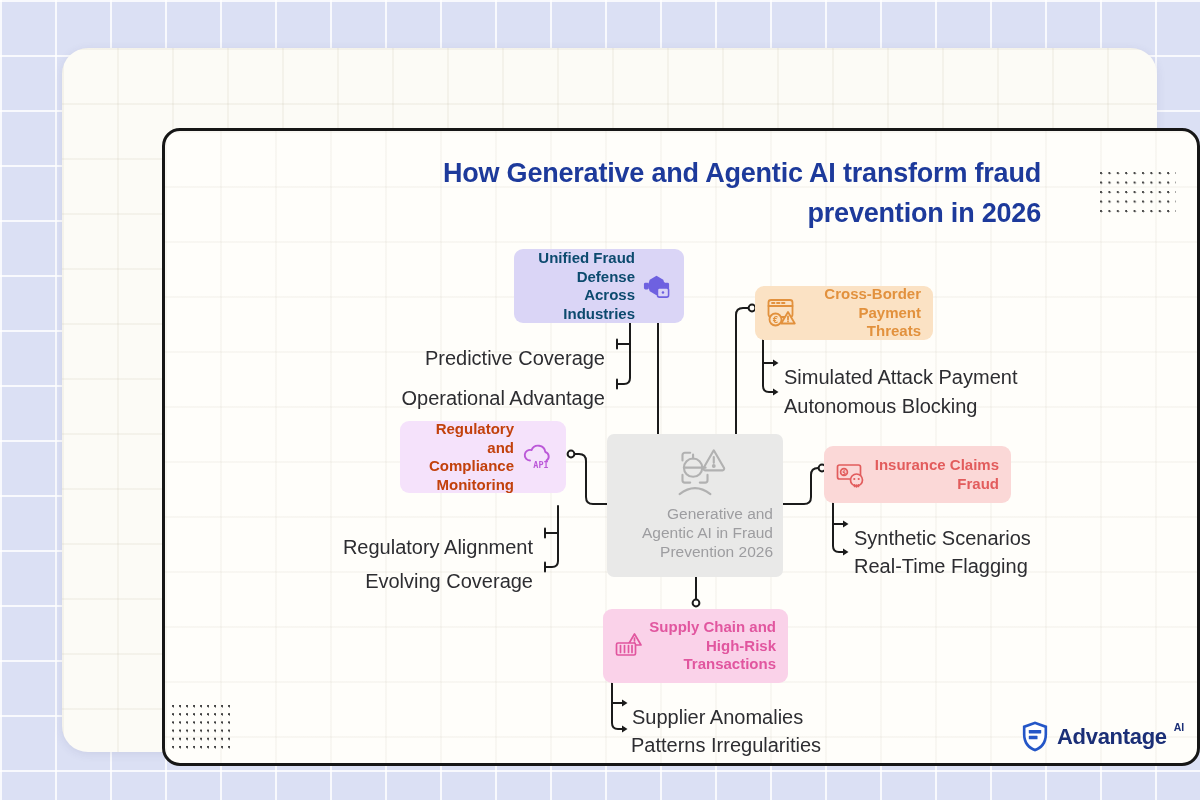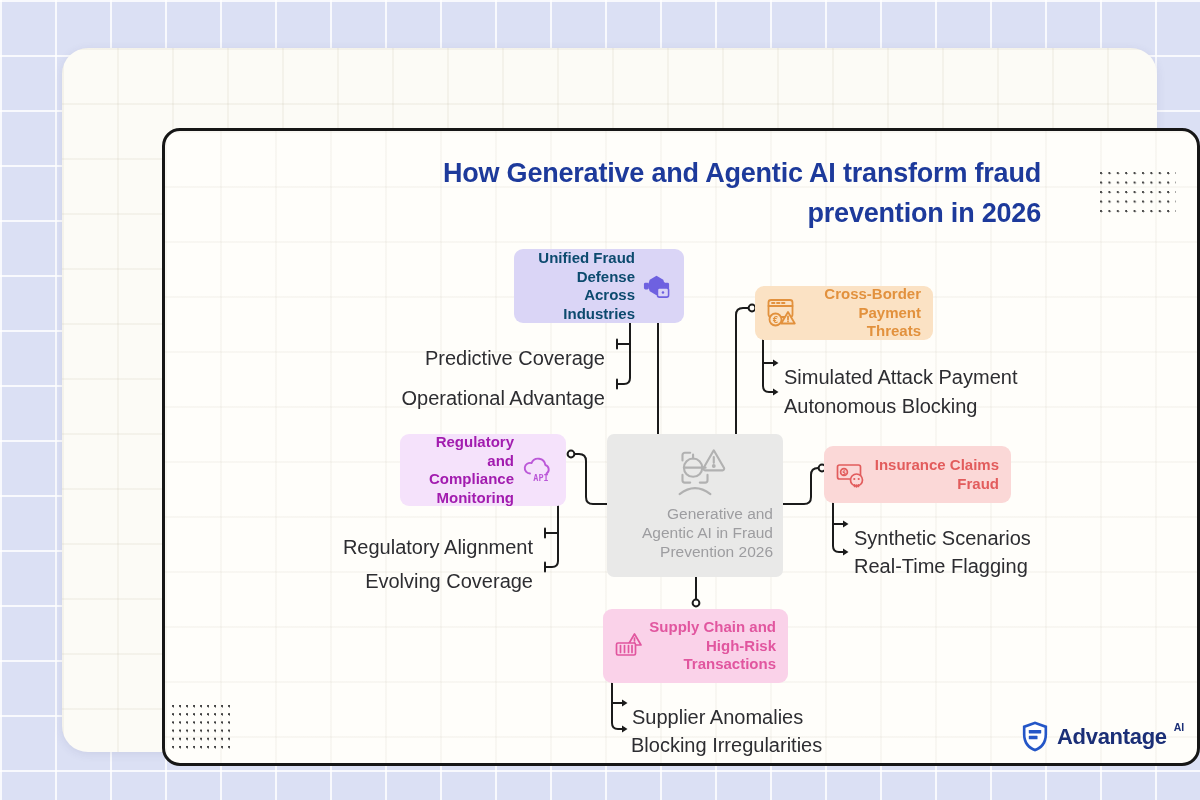--- a/index.html
+++ b/index.html
@@ -42,21 +42,21 @@
   .node{
     position:absolute;box-sizing:border-box;border-radius:9px;
     display:flex;align-items:center;gap:6px;padding:8px 12px;
     font-size:15px;font-weight:600;line-height:18.5px;
   }
   .node .node-label{flex:1;text-align:right;}
   .node .node-icon{flex:0 0 auto;display:flex;align-items:center;}
   .node-unified{left:305px;top:118px;width:170px;height:74px;background:#dad5f6;color:#0c4a6e;margin-left:44px;}
   .node-unified .node-label{text-align:right;}
   .node-cross{left:590px;top:155px;width:178px;height:54px;background:#fbe2c4;color:#e2913d;}
-  .node-regulatory{left:235px;top:303px;width:166px;height:72px;background:#f5e2fb;color:#a21caf;}
+  .node-regulatory{left:235px;top:290px;width:166px;height:72px;background:#f5e2fb;color:#c2410c;}
   .node-regulatory .node-label{text-align:right;}
   .node-insurance{left:659px;top:315px;width:187px;height:57px;background:#fbd8d7;color:#e25c5c;}
   .node-supply{left:438px;top:478px;width:185px;height:74px;background:#fad2e9;color:#e1569f;}
   .node-center{
     left:442px;top:303px;width:176px;height:143px;background:#e9e9e8;border-radius:7px;
     flex-direction:column;justify-content:flex-start;padding:12px 10px;
     color:#9d9da0;font-weight:500;font-size:15.5px;line-height:19px;text-align:center;
   }
   .child{
     position:absolute;font-size:20px;font-weight:500;color:#2d2d31;
@@ -223,21 +223,21 @@
 
     <div class="child ra" style="right:592px;top:202px">Predictive Coverage</div>
     <div class="child ra" style="right:592px;top:242px">Operational Advantage</div>
     <div class="child" style="left:619px;top:221px">Simulated Attack Payment</div>
     <div class="child" style="left:619px;top:250px">Autonomous Blocking</div>
     <div class="child ra" style="right:664px;top:391px">Regulatory Alignment</div>
     <div class="child ra" style="right:664px;top:425px">Evolving Coverage</div>
     <div class="child" style="left:689px;top:382px">Synthetic Scenarios</div>
     <div class="child" style="left:689px;top:410px">Real-Time Flagging</div>
     <div class="child" style="left:467px;top:561px">Supplier Anomalies</div>
-    <div class="child" style="left:466px;top:589px">Blocking Irregularities</div>
+    <div class="child" style="left:466px;top:589px">Patterns Irregularities</div>
 
     <div class="logo">
       <span style="display:flex;">
         <svg width="30" height="33" viewBox="0 0 30 34">
           <path d="M15 1.5 L27.5 6 V15 C27.5 24.5 22 30.5 15 32.5 C8 30.5 2.5 24.5 2.5 15 V6 Z" fill="#2456c7"></path>
           <path d="M15 4.5 L24.8 8.1 V15 C24.8 22.6 20.5 27.5 15 29.4 C9.5 27.5 5.2 22.6 5.2 15 V8.1 Z" fill="#ffffff"></path>
           <rect x="8.6" y="10.3" width="12.8" height="3.5" rx="0.6" fill="#2456c7"></rect>
           <rect x="8.6" y="16.3" width="9" height="3.5" rx="0.6" fill="#2456c7"></rect>
         </svg>
       </span>

